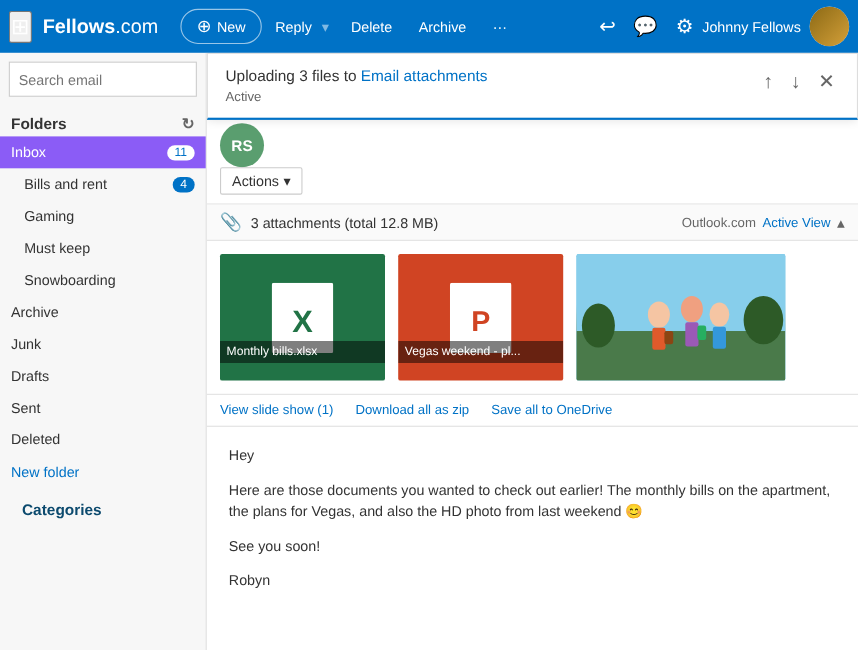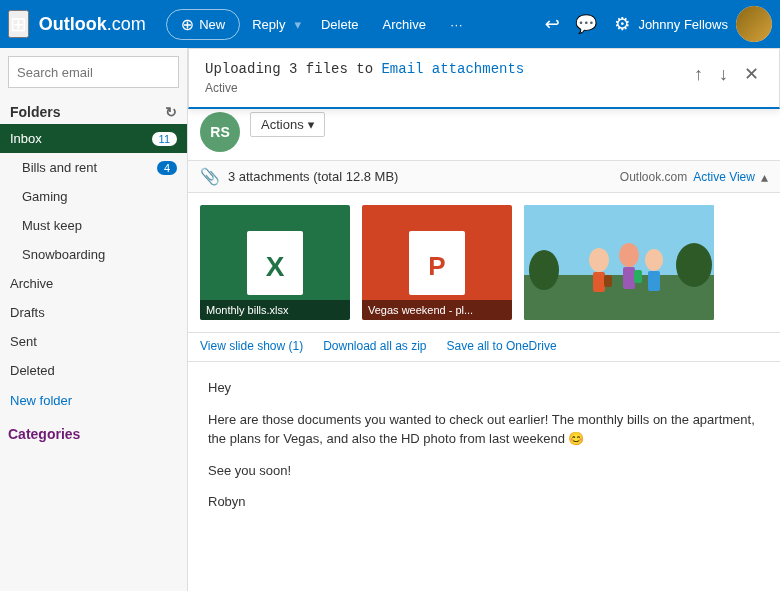--- a/index.html
+++ b/index.html
@@ -67,28 +67,28 @@
     .folders-header {
       display: flex; align-items: center; justify-content: space-between;
       padding: 8px 10px 4px 10px; font-size: 14px; color: #333; font-weight: 600;
     }
     .refresh-icon { color: #666; font-size: 14px; cursor: pointer; }
 
     .folder-item {
       display: flex; align-items: center; justify-content: space-between;
       padding: 7px 10px; cursor: pointer; color: #333; font-size: 13px;
     }
-    .folder-item.active { background: #14532d; color: white; }
+    .folder-item.active { background: #8b5cf6; color: white; }
     .folder-item.sub { padding-left: 22px; }
     .folder-badge { background: #0072C6; color: white; border-radius: 10px; padding: 1px 7px; font-size: 11px; min-width: 20px; text-align: center; }
     .folder-item.active .folder-badge { background: white; color: #0072C6; }
 
     .new-folder-link { padding: 8px 10px; color: #0072C6; cursor: pointer; font-size: 13px; }
 
-    .categories-header { padding: 10px 10px 4px 8px; font-size: 14px; color: #701a75; font-weight: 600; }
+    .categories-header { padding: 10px 10px 4px 20px; font-size: 14px; color: #0c4a6e; font-weight: 600; }
 
     
     .content-panel {
       flex: 1;
       display: flex;
       flex-direction: column;
       overflow: hidden;
       background: white;
       position: relative;
     }
@@ -101,33 +101,34 @@
       border: 1px solid #ddd;
       border-bottom: 2px solid #0072C6;
       padding: 12px 16px;
       display: flex;
       align-items: flex-start;
       justify-content: space-between;
       z-index: 10;
       box-shadow: 0 2px 8px rgba(0,0,0,0.1);
     }
     .upload-toast-content {}
-    .upload-toast-title { font-size: 14px; color: #333; font-family: Liberation Mono, monospace; }
+    .upload-toast-title { font-size: 14px; color: #333; }
     .upload-toast-title a { color: #0072C6; text-decoration: none; }
     .upload-toast-status { font-size: 12px; color: #666; margin-top: 4px; }
     .upload-toast-actions { display: flex; gap: 8px; align-items: center; }
     .toast-btn { background: none; border: none; color: #666; font-size: 18px; cursor: pointer; padding: 2px 4px; }
 
     
     .email-header {
       padding: 8px 12px;
       border-bottom: 1px solid #e0e0e0;
       margin-top: 56px;
       display: flex;
       align-items: flex-start;
+      flex-direction: column;
     }
     .sender-avatar {
       width: 40px; height: 40px; background: #5a9e6f; border-radius: 50%;
       display: flex; align-items: center; justify-content: center;
       color: white; font-size: 14px; font-weight: 600; flex-shrink: 0; margin-right: 10px;
     }
     .email-header-info { flex: 1; }
     .sender-name-row { display: flex; align-items: center; gap: 8px; flex-wrap: wrap; }
     .sender-name { font-weight: 600; font-size: 13px; color: #333; }
     .sender-email { color: #666; font-size: 12px; }
@@ -158,21 +159,21 @@
       display: flex; gap: 12px; padding: 12px 12px;
       background: white; border-bottom: 1px solid #e0e0e0;
     }
     .thumb {
       width: 150px; height: 115px; position: relative; border-radius: 2px;
       overflow: hidden; flex-shrink: 0; cursor: pointer;
     }
     .thumb-excel { background: #217346; display: flex; flex-direction: column; align-items: center; justify-content: center; }
     .thumb-ppt { background: #D04423; display: flex; flex-direction: column; align-items: center; justify-content: center; }
     .thumb-filename {
-      position: absolute; bottom: 0; left: 0; right: 0;
+      position: absolute; bottom: 16px; left: 0; right: 0;
       background: rgba(0,0,0,0.5); color: white; font-size: 11px;
       padding: 4px 6px; white-space: nowrap; overflow: hidden; text-overflow: ellipsis;
     }
 
     
     .photo-thumb {
       background: #87CEEB;
       position: relative;
       overflow: hidden;
     }
@@ -208,21 +209,21 @@
       display: flex; flex-direction: column; align-items: center; justify-content: center;
       width: 100%; height: 100%;
     }
   </style>
 </head>
 <body>
 
 <div class="top-nav">
   <button class="nav-grid-icon">⊞</button>
   <div class="nav-logo">
-    <span>Outlook</span><span style="font-weight:300;">.com</span>
+    <span>Fellows</span><span style="font-weight:300;">.com</span>
   </div>
   <button class="nav-btn nav-btn-new">
     <span class="icon">⊕</span>
     <span>New</span>
   </button>
   <button class="nav-btn nav-btn-reply">
     <span>Reply</span>
     <span class="nav-separator" style="margin-left:4px;">▾</span>
   </button>
   <button class="nav-btn">
@@ -271,20 +272,23 @@
     <div class="folder-item sub">
       <span>Must keep</span>
     </div>
     <div class="folder-item sub">
       <span>Snowboarding</span>
     </div>
     <div class="folder-item">
       <span>Archive</span>
     </div>
     <div class="folder-item">
+      <span>Junk</span>
+    </div>
+    <div class="folder-item">
       <span>Drafts</span>
     </div>
     <div class="folder-item">
       <span>Sent</span>
     </div>
     <div class="folder-item">
       <span>Deleted</span>
     </div>
 
     <div class="new-folder-link">New folder</div>

